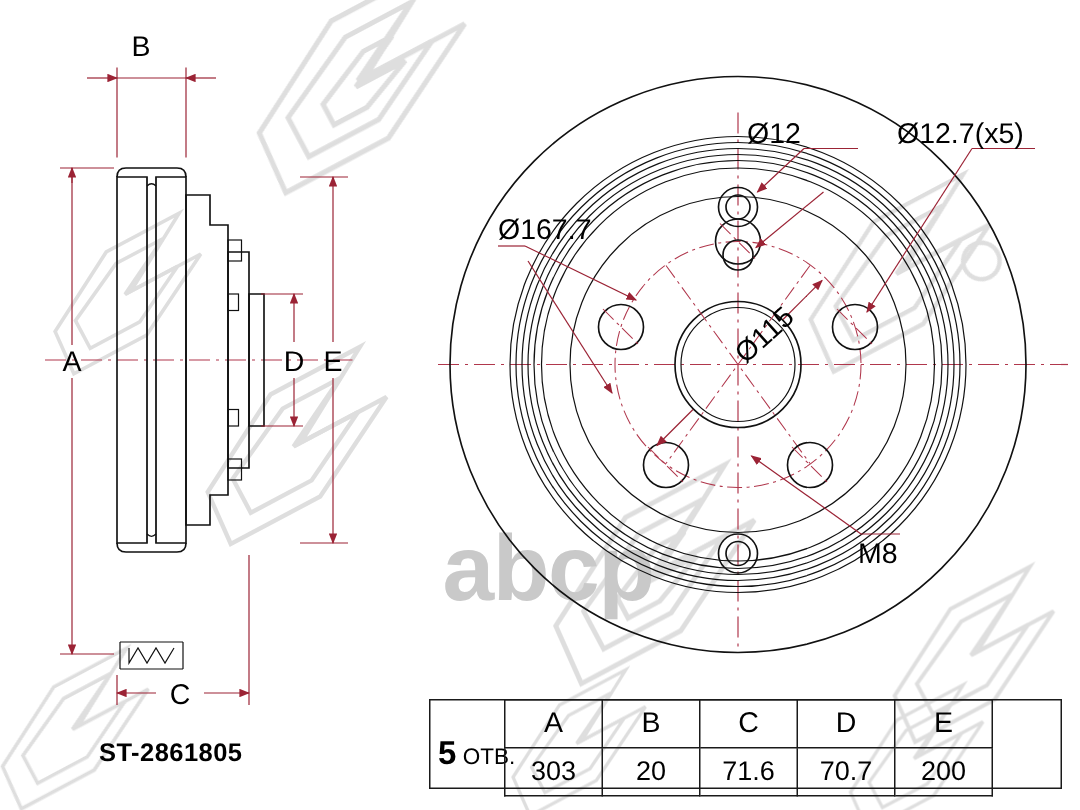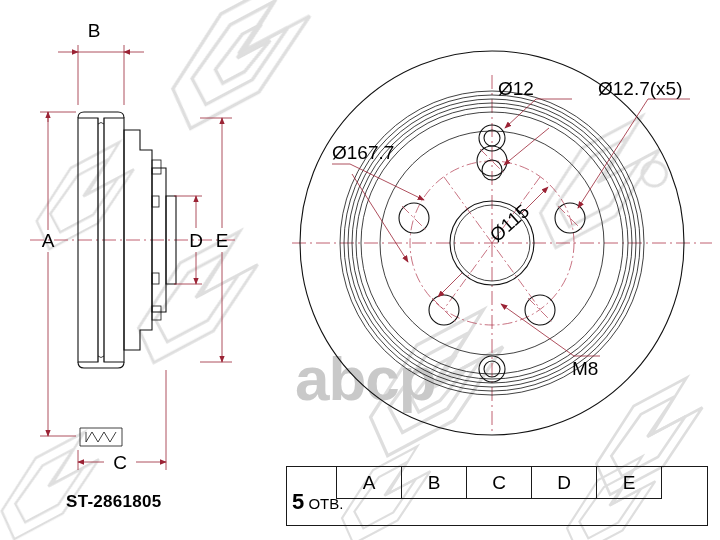--- a/index.html
+++ b/index.html
@@ -277,16 +277,23 @@
 
 <table class="spec">
   <tbody>
         <tr>
     <td class="hdr">A</td>
     <td class="hdr">B</td>
     <td class="hdr">C</td>
     <td class="hdr">D</td>
     <td class="hdr">E</td>
   </tr>
+  <tr>
+    <td>303</td>
+    <td>20</td>
+    <td>71.6</td>
+    <td>70.7</td>
+    <td>200</td>
+  </tr>
 </tbody>
     </table>
 
 </div>
 
 </body></html>

